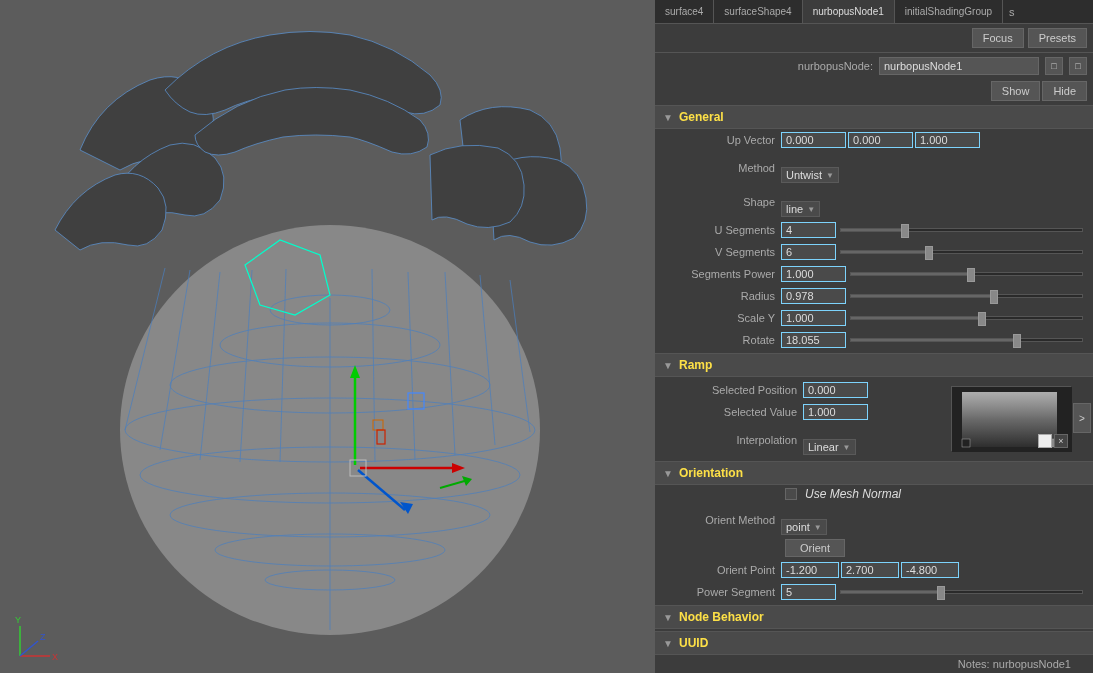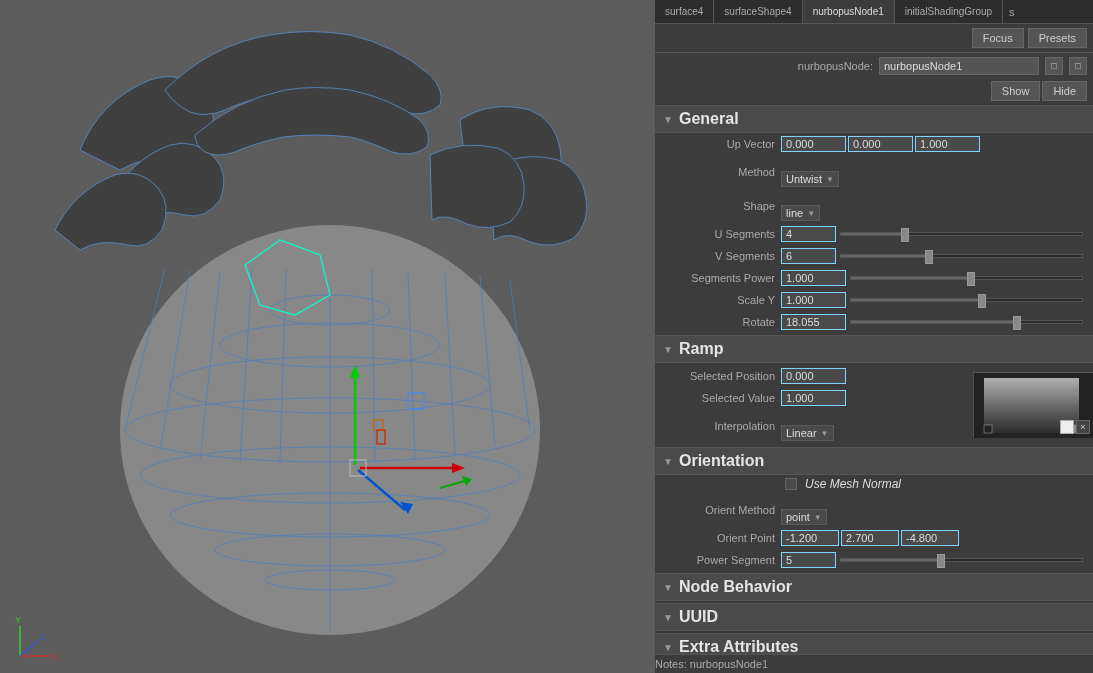--- a/index.html
+++ b/index.html
@@ -176,22 +176,22 @@
       height: 14px;
       display: flex;
       align-items: center;
       justify-content: center;
       color: #999;
       font-size: 10px;
       margin-right: 4px;
     }
 
     .section-title {
-      color: #e5e5e5;
-      font-size: 16px;
+      color: #fde047;
+      font-size: 12px;
       font-weight: bold;
     }
 
     
     .prop-row {
       display: flex;
       align-items: center;
       padding: 2px 6px;
       min-height: 22px;
     }
@@ -276,21 +276,21 @@
     .up-vector-row {
       display: flex;
       align-items: center;
       padding: 2px 6px;
       min-height: 22px;
     }
 
     .ramp-container {
       display: flex;
       gap: 4px;
-      padding: 2px 0;
+      padding: 2px 22px;
     }
 
     .ramp-props {
       flex: 1;
     }
 
     .ramp-widget {
       width: 120px;
       height: 65px;
       background: #222;
@@ -332,26 +332,27 @@
       color: #ccc;
       font-size: 9px;
       cursor: pointer;
       display: flex;
       align-items: center;
       justify-content: center;
     }
 
     
     #notes-bar {
-      padding: 3px 0;
+      padding: 3px 22px;
       background: #3c3c3c;
       border-top: 1px solid #555;
       font-size: 11px;
       color: #aaa;
       flex-shrink: 0;
+      text-align: right;
     }
 
     
     .checkbox-row {
       display: flex;
       align-items: center;
       padding: 2px 6px;
       gap: 4px;
     }
 
@@ -561,20 +562,30 @@
       <div class="prop-label" style="width:120px">Segments Power</div>
       <input class="num-input" type="text" style="width: 65px;" value="1.000">
       <div class="slider-container">
         <div class="slider-track">
           <div class="slider-fill" style="width:50%"></div>
           <div class="slider-thumb" style="left:50%;"></div>
         </div>
       </div>
     </div>
 
+    <div class="prop-row">
+      <div class="prop-label" style="width:120px">Radius</div>
+      <input class="num-input" type="text" style="width: 65px;" value="0.978">
+      <div class="slider-container">
+        <div class="slider-track">
+          <div class="slider-fill" style="width:60%"></div>
+          <div class="slider-thumb" style="left:60%;"></div>
+        </div>
+      </div>
+    </div>
 
     <div class="prop-row">
       <div class="prop-label" style="width:120px">Scale Y</div>
       <input class="num-input" type="text" style="width: 65px;" value="1.000">
       <div class="slider-container">
         <div class="slider-track">
           <div class="slider-fill" style="width:55%"></div>
           <div class="slider-thumb" style="left:55%;"></div>
         </div>
       </div>
@@ -658,20 +669,24 @@
     </div>
 
     <div class="prop-row">
       <div class="prop-label" style="width:120px">Orient Method</div>
       <div class="dropdown">
         <span>point</span>
         <span class="dropdown-arrow">▼</span>
       </div>
     </div>
 
+    <div class="prop-row">
+      <div style="width:120px"></div>
+      <button class="orient-btn">Orient</button>
+    </div>
 
     <div class="prop-row">
       <div class="prop-label" style="width:120px">Orient Point</div>
       <input class="num-input" type="text" style="width: 58px;" value="-1.200">
       <input class="num-input" type="text" style="width: 58px; margin-left: 2px;" value="2.700">
       <input class="num-input" type="text" style="width: 58px; margin-left: 2px;" value="-4.800">
     </div>
 
     <div class="prop-row">
       <div class="prop-label" style="width:120px">Power Segment</div>

